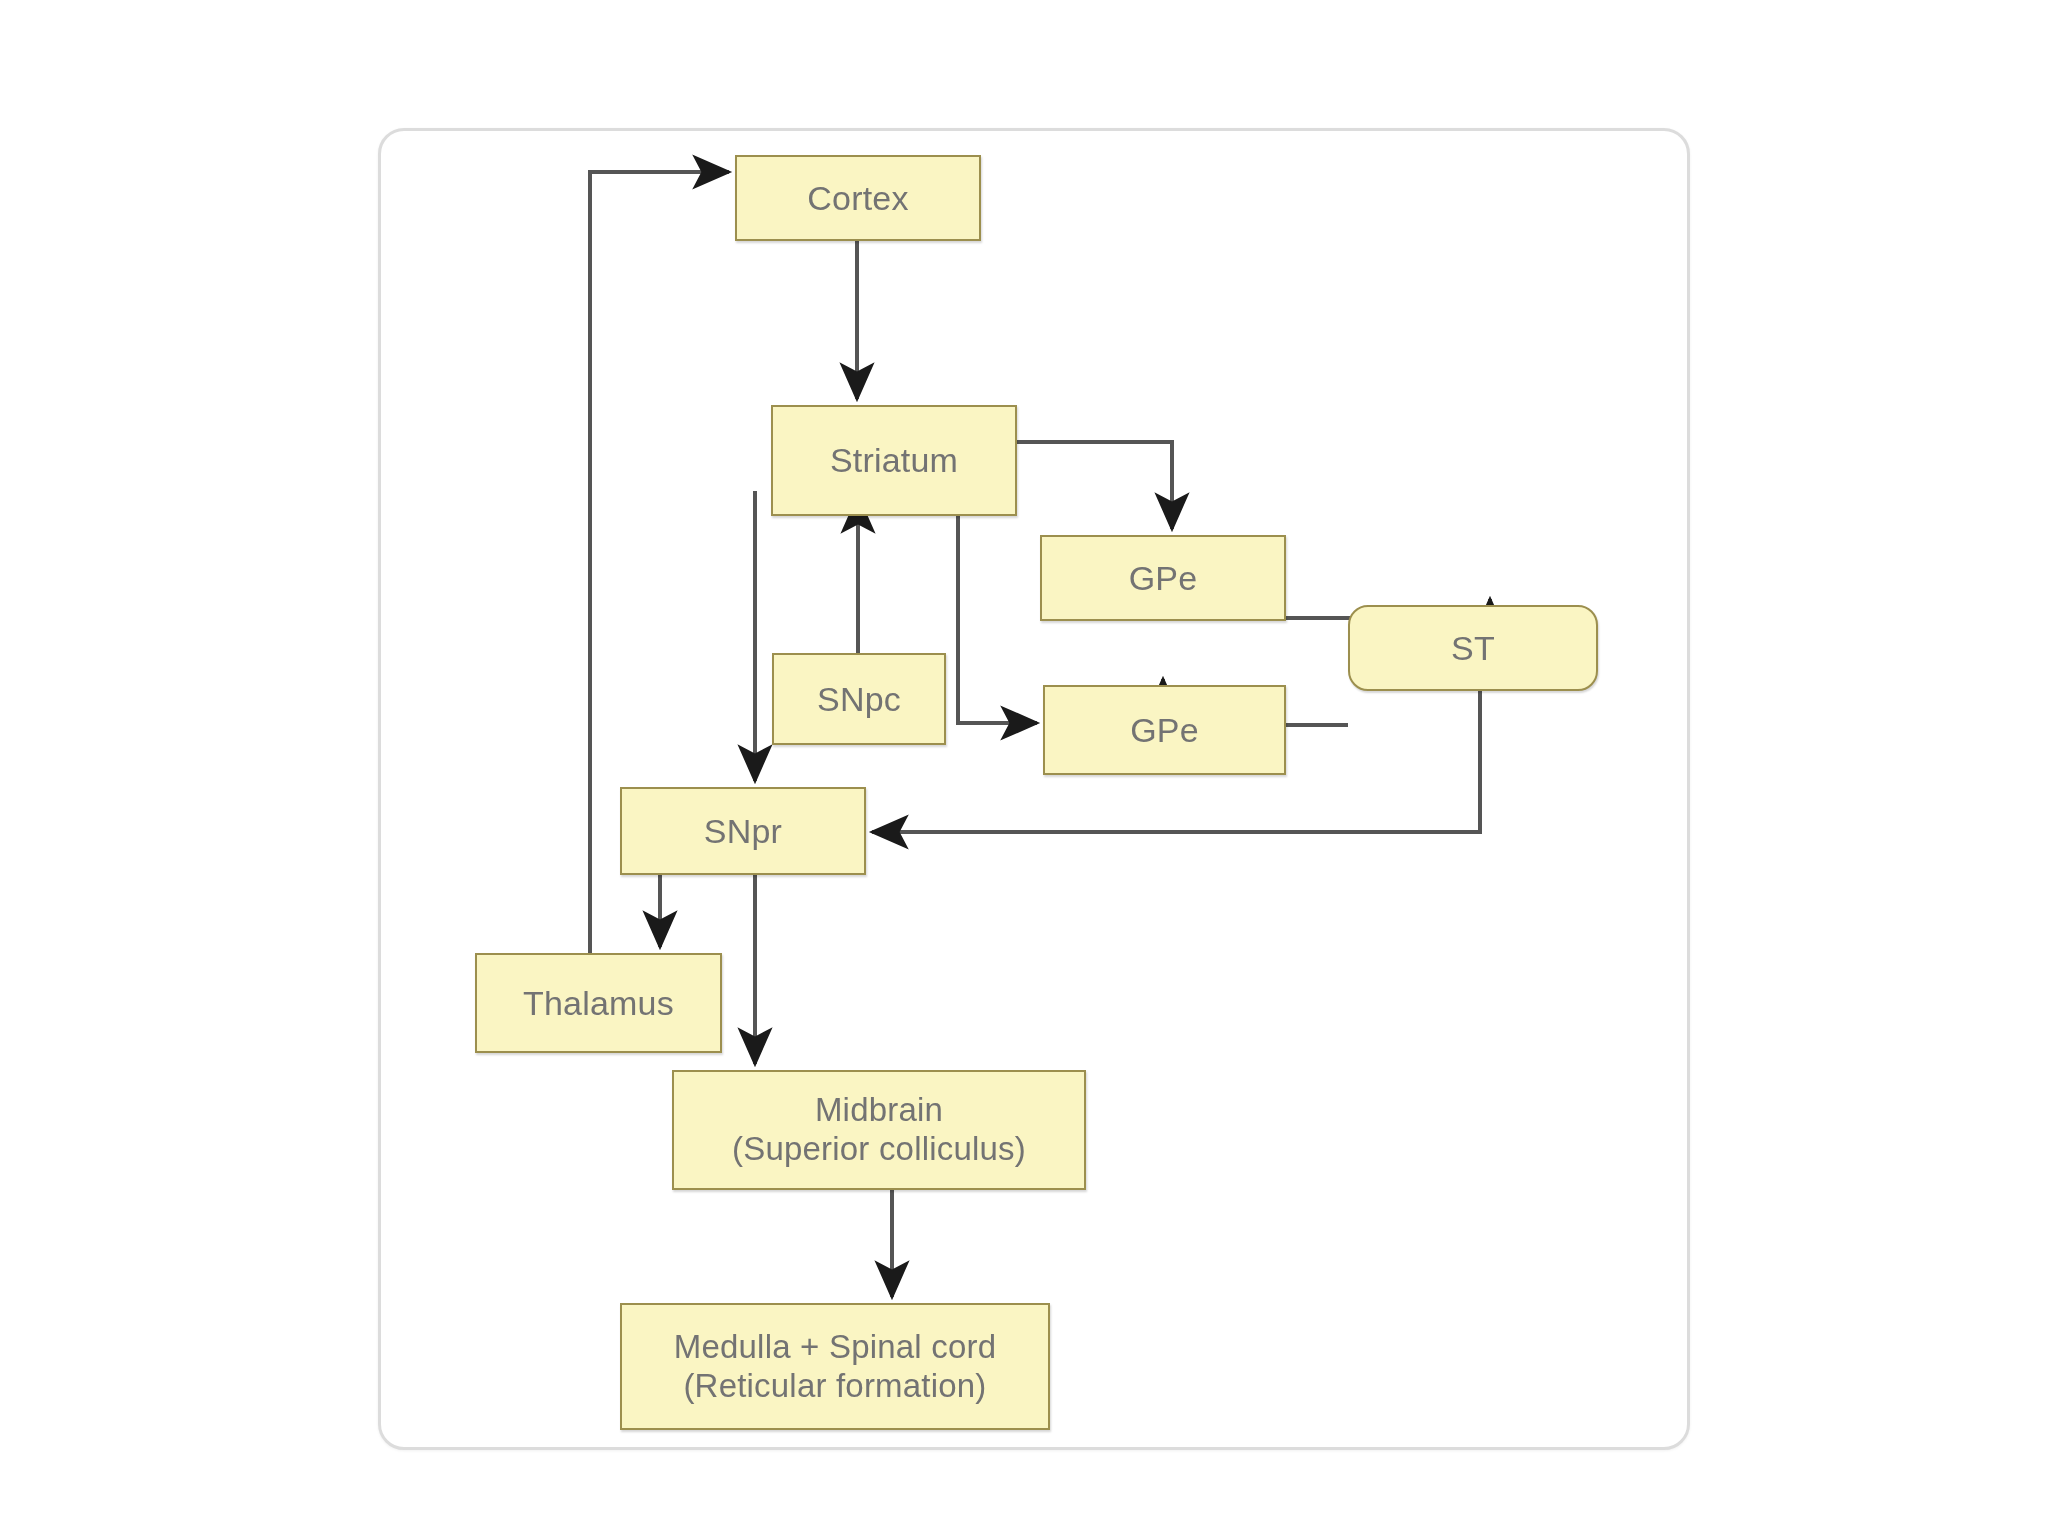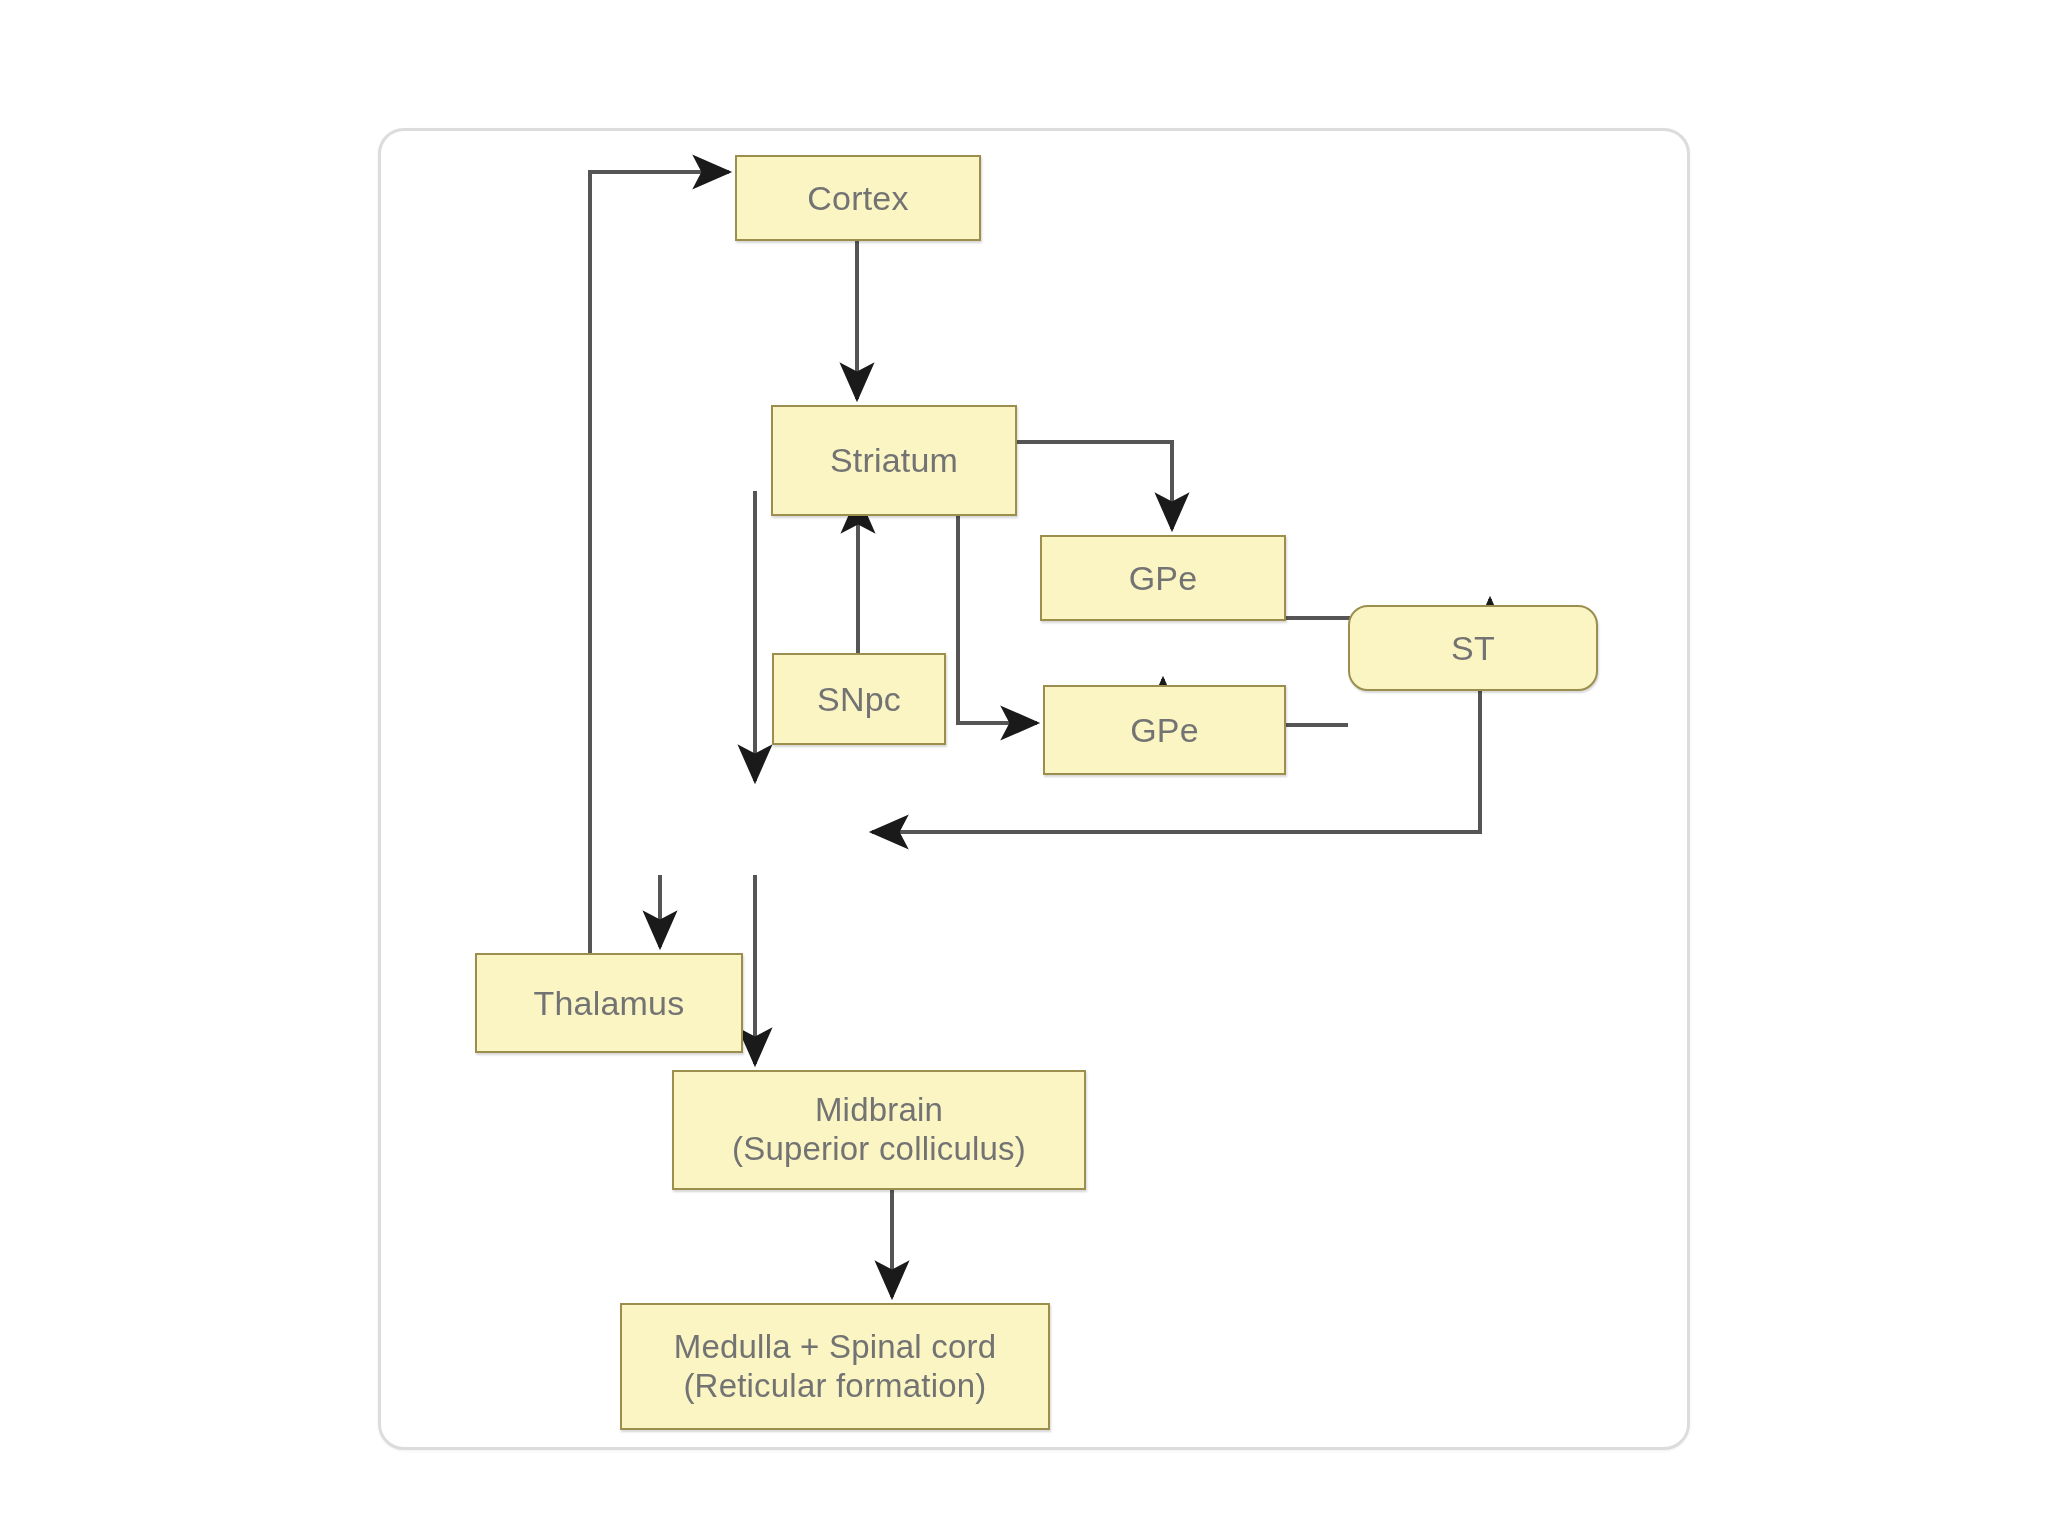--- a/index.html
+++ b/index.html
@@ -62,21 +62,21 @@
   }
   .node.two-line { font-size: 33px; }
 
   .n-cortex   { left: 735px;  top: 155px;  width: 246px; height: 86px; }
   .n-striatum { left: 771px;  top: 405px;  width: 246px; height: 111px; }
   .n-gpe1     { left: 1040px; top: 535px;  width: 246px; height: 86px; }
   .n-st       { left: 1348px; top: 605px;  width: 250px; height: 86px; border-radius: 20px; }
   .n-snpc     { left: 772px;  top: 653px;  width: 174px; height: 92px; }
   .n-gpe2     { left: 1043px; top: 685px;  width: 243px; height: 90px; }
   .n-snpr     { left: 620px;  top: 787px;  width: 246px; height: 88px; }
-  .n-thalamus { left: 475px;  top: 953px;  width: 268px; height: 100px; }
+  .n-thalamus { left: 475px;  top: 953px;  width: 247px; height: 100px; }
   .n-midbrain { left: 672px;  top: 1070px; width: 414px; height: 120px; }
   .n-medulla  { left: 620px;  top: 1303px; width: 430px; height: 127px; }
 </style>
 </head>
 <body>
 
 <div id="stage">
 
   <div id="panel"></div>
 
@@ -114,19 +114,20 @@
       <path d="M892,1190 L892,1297"></path>
     </g>
   </svg>
 
   <div class="node n-cortex">Cortex</div>
   <div class="node n-striatum">Striatum</div>
   <div class="node n-gpe1">GPe</div>
   <div class="node n-st">ST</div>
   <div class="node n-snpc">SNpc</div>
   <div class="node n-gpe2">GPe</div>
+  <div class="node n-snpr">SNpr</div>
   <div class="node n-thalamus">Thalamus</div>
   <div class="node n-midbrain two-line">Midbrain
 (Superior colliculus)</div>
   <div class="node n-medulla two-line">Medulla + Spinal cord
 (Reticular formation)</div>
 
 </div>
 
 </body></html>

